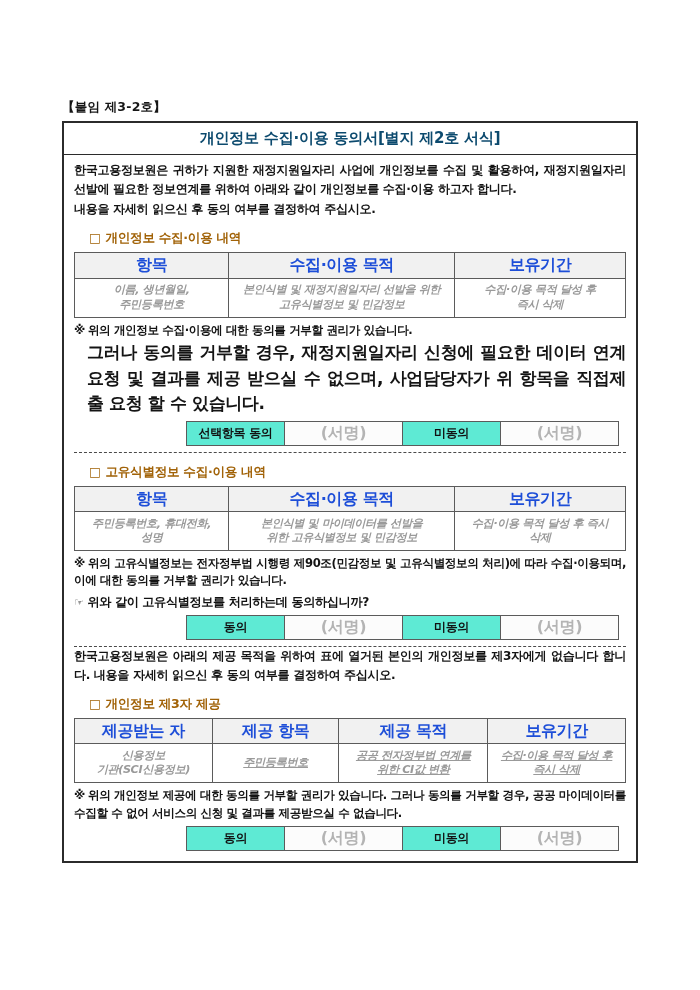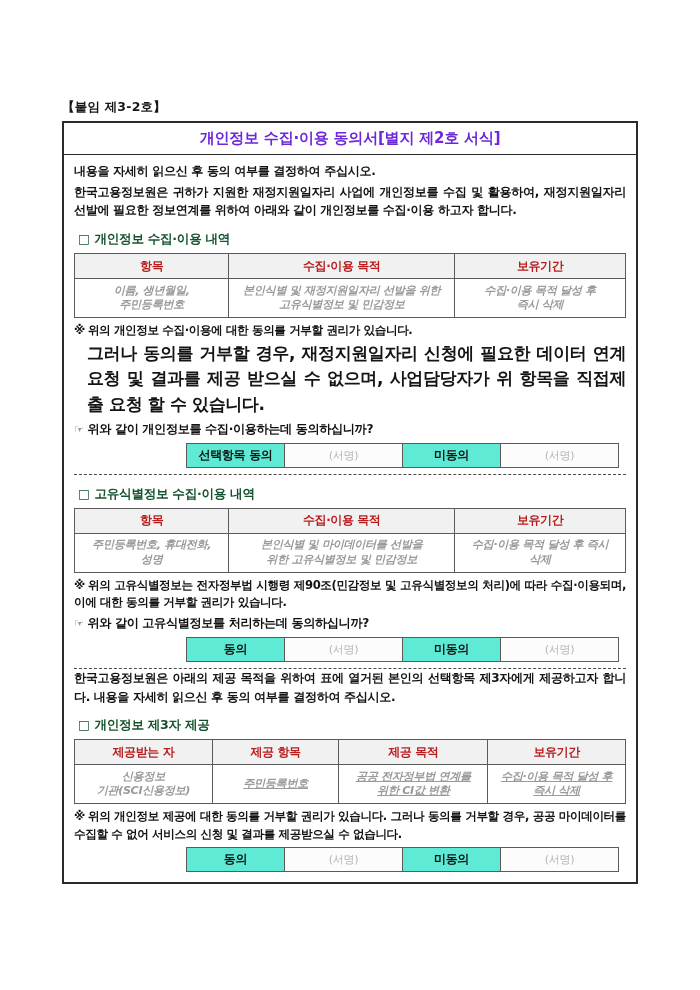--- a/index.html
+++ b/index.html
@@ -44,21 +44,21 @@
     background: #fff;
   }
 
   .doc-title {
     text-align: center;
     font-size: 15px;
     font-weight: bold;
     letter-spacing: -0.2px;
     padding: 6px 0 6px;
     border-bottom: 1px solid #2b2b2b;
-    color: #6d28d9;
+    color: #0c4a6e;
   }
 
   .section-pad {
     padding: 6px 10px 8px 10px;
   }
 
   .intro-p {
     font-size: 12.1px;
     font-weight: bold;
     line-height: 1.55;
@@ -67,23 +67,23 @@
     letter-spacing: -0.35px;
     color: #141414;
   }
   .intro-p.sub {
     margin-top: 1px;
   }
 
   .checkbox-head {
     font-size: 12.6px;
     font-weight: bold;
-    margin: 11px 0 5px 4px;
+    margin: 11px 0 5px 15px;
     letter-spacing: -0.3px;
-    color: #14532d;
+    color: #a16207;
   }
   .checkbox-head .cb {
     display: inline-block;
     margin-right: 5px;
     font-size: 12.5px;
   }
 
   table.info-table {
     width: 100%;
     border-collapse: collapse;
@@ -94,23 +94,23 @@
   table.info-table td {
     border: 1px solid #5b5b5b;
     text-align: center;
     vertical-align: middle;
     padding: 2px 3px;
     line-height: 1.28;
     letter-spacing: -0.4px;
   }
   table.info-table th {
     background: #f1f1f1;
-    font-size: 12px;
-    font-weight: bold;
-    color: #b91c1c;
+    font-size: 16px;
+    font-weight: bold;
+    color: #1d4ed8;
     height: 20px;
   }
   table.info-table td {
     font-size: 11.2px;
     font-weight: bold;
     color: #9a9a9a;
     height: 34px;
     font-style: italic;
   }
   table.info-table td.u span {
@@ -173,22 +173,22 @@
   }
   table.sign-table td.lbl {
     width: 95px;
     font-weight: bold;
     color: #111;
     background: #5eead4;
   }
   table.sign-table td.sig {
     width: 115px;
     color: #b4b4b4;
-    font-size: 11px;
-    font-weight: normal;
+    font-size: 16px;
+    font-weight: bold;
     background: #fcfcfc;
   }
 
   .dashed-sep {
     border-top: 1px dashed #4a4a4a;
     margin: 6px 0 0 0;
     height: 0;
   }
 
   .second-title {
@@ -206,22 +206,22 @@
 <div id="page">
 
   <div class="attachment-label">【붙임 제3-2호】</div>
 
   <div class="form-box">
 
     <div class="doc-title">개인정보 수집·이용 동의서[별지 제2호 서식]</div>
 
     <div class="section-pad">
 
+      <p class="intro-p">한국고용정보원은 귀하가 지원한 재정지원일자리 사업에 개인정보를 수집 및 활용하여, 재정지원일자리 선발에 필요한 정보연계를 위하여 아래와 같이 개인정보를 수집·이용 하고자 합니다.</p>
       <p class="intro-p sub">내용을 자세히 읽으신 후 동의 여부를 결정하여 주십시오.</p>
-      <p class="intro-p">한국고용정보원은 귀하가 지원한 재정지원일자리 사업에 개인정보를 수집 및 활용하여, 재정지원일자리 선발에 필요한 정보연계를 위하여 아래와 같이 개인정보를 수집·이용 하고자 합니다.</p>
 
       <div class="checkbox-head">
         <span class="cb">□</span><span>개인정보 수집·이용 내역</span>
       </div>
 
       <table class="info-table">
         <colgroup>
             <col style="width:28%">
             <col style="width:41%">
             <col style="width:31%">
@@ -241,21 +241,20 @@
 고유식별정보 및 민감정보</td>
             <td style="white-space:pre-line">수집·이용 목적 달성 후
 즉시 삭제</td>
           </tr>
         </tbody>
       </table>
 
       <p class="note"><span class="mark">※</span><span>위의 개인정보 수집·이용에 대한 동의를 거부할 권리가 있습니다.</span></p>
       <p class="note-indent">그러나 동의를 거부할 경우, 재정지원일자리 신청에 필요한 데이터 연계요청 및 결과를 제공 받으실 수 없으며, 사업담당자가 위 항목을 직접제출 요청 할 수 있습니다.</p>
 
-      <p class="question"><span class="mark">☞</span><span>위와 같이 개인정보를 수집·이용하는데 동의하십니까?</span></p>
 
       <div class="sign-wrap">
         <table class="sign-table">
           <tbody>
               <tr>
             <td class="lbl">선택항목 동의</td>
             <td class="sig">(서명)</td>
             <td class="lbl">미동의</td>
             <td class="sig">(서명)</td>
           </tr>
@@ -307,21 +306,21 @@
             <td class="lbl">미동의</td>
             <td class="sig">(서명)</td>
           </tr>
         </tbody>
           </table>
       </div>
 
       <div class="dashed-sep"></div>
 
 
-      <p class="intro-p">한국고용정보원은 아래의 제공 목적을 위하여 표에 열거된 본인의 선택항목 제3자에게 제공하고자 합니다. 내용을 자세히 읽으신 후 동의 여부를 결정하여 주십시오.</p>
+      <p class="intro-p">한국고용정보원은 아래의 제공 목적을 위하여 표에 열거된 본인의 개인정보를 제3자에게 없습니다 합니다. 내용을 자세히 읽으신 후 동의 여부를 결정하여 주십시오.</p>
 
       <div class="checkbox-head">
         <span class="cb">□</span><span>개인정보 제3자 제공</span>
       </div>
 
       <table class="info-table">
         <colgroup>
             <col style="width:25%">
             <col style="width:23%">
             <col style="width:27%">

